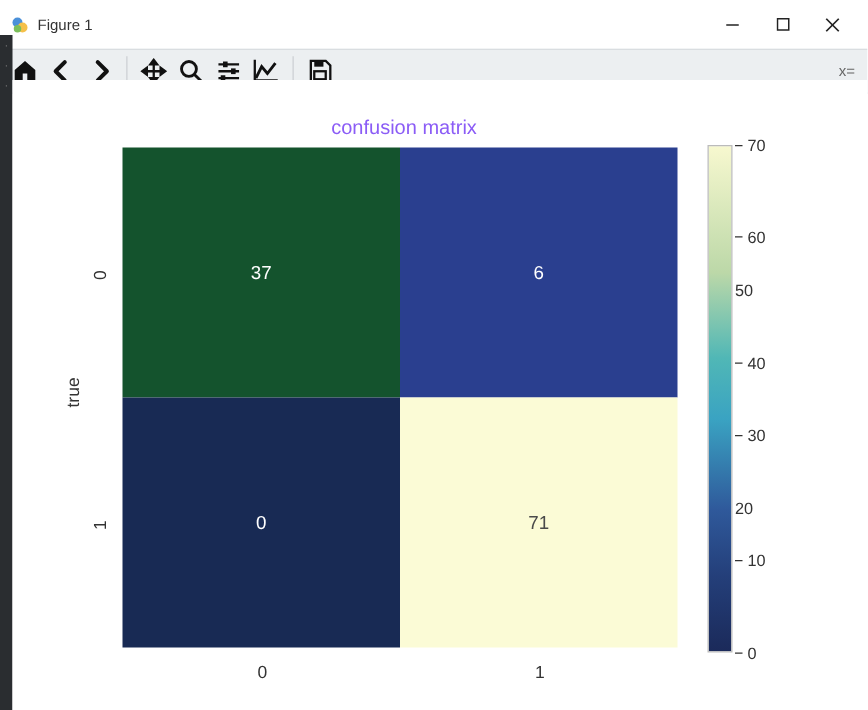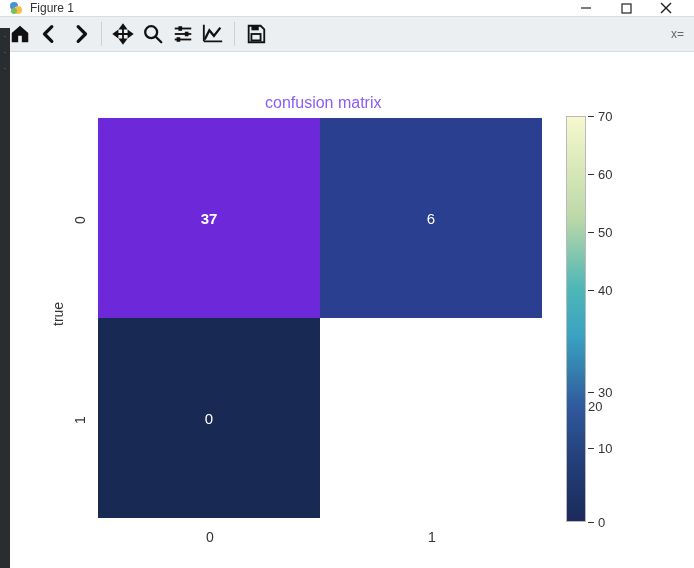--- a/index.html
+++ b/index.html
@@ -1,18 +1,18 @@
 <!DOCTYPE html>
 <html><head>
   <meta charset="utf-8">
   <style>
     * { box-sizing: border-box; margin: 0; padding: 0; }
     body { font-family: "Segoe UI", Arial, sans-serif; width: 694px; height: 568px; background: #fff; overflow: hidden; position: relative; }
 
-    .titlebar { height: 16px; display: flex; align-items: center; padding: 0 8px; font-size: 12px; color: #333; }
+    .titlebar { height: 39px; display: flex; align-items: center; padding: 0 8px; font-size: 12px; color: #333; }
     .titlebar .icon { width: 16px; height: 16px; margin-right: 6px; }
     .titlebar .spacer { flex: 1; }
     .win-btn { width: 40px; height: 28px; display: flex; align-items: center; justify-content: center; font-size: 13px; color: #222; }
     .win-btn svg { display: block; }
 
     .toolbar { height: 36px; background: #eceff1; border-top: 1px solid #d9dde0; border-bottom: 1px solid #d9dde0; display: flex; align-items: center; padding: 0 6px; gap: 2px; }
     .tool-btn { width: 28px; height: 28px; display: flex; align-items: center; justify-content: center; border-radius: 2px; }
     .tool-btn svg { display: block; }
     .tool-sep { width: 1px; height: 24px; background: #ccd0d3; margin: 0 5px; }
     .toolbar .spacer { flex: 1; }
@@ -126,55 +126,56 @@
 </div>
 
 <div class="plot-area">
   <div class="chart-title">confusion matrix</div>
   <div class="ylabel">true</div>
 
   <div class="ytick" style="top:148px;">0</div>
   <div class="ytick" style="top:348px;">1</div>
 
   <div class="heatmap">
-    <div class="cell" id="c00" style="background: #6d28d9; color: rgb(255, 255, 255); font-weight: bold;">37</div>
+    <div class="cell" id="c00" style="background: #14532d; color: rgb(255, 255, 255);">37</div>
     <div class="cell" id="c01" style="background: rgb(42, 63, 143); color: rgb(255, 255, 255);">6</div>
     <div class="cell" id="c10" style="background: rgb(24, 42, 84); color: rgb(255, 255, 255);">0</div>
+    <div class="cell" id="c11" style="background: rgb(251, 251, 214); color: rgb(74, 74, 74);">71</div>
   </div>
 
   <div class="xtick" style="left:190px;">0</div>
   <div class="xtick" style="left:412px;">1</div>
 
   <div class="colorbar"></div>
   <div id="cb-ticks">
       <div class="cb-tick" style="top: 451px;">
         <span class="dash"></span>
         <span>0</span>
       </div>
       <div class="cb-tick" style="top: 377px;">
         <span class="dash"></span>
         <span>10</span>
       </div>
       <div class="cb-tick" style="top: 335px; flex-direction: column;">
         <span class="dash"></span>
         <span>20</span>
       </div>
-      <div class="cb-tick" style="top: 277px; margin-top: 44px;">
+      <div class="cb-tick" style="top: 277px;">
         <span class="dash"></span>
         <span>30</span>
       </div>
       <div class="cb-tick" style="top: 219px; justify-content: space-between;">
         <span class="dash"></span>
         <span>40</span>
       </div>
-      <div class="cb-tick" style="top: 161px;">
+      <div class="cb-tick" style="top: 161px; flex-direction: column;">
         <span class="dash"></span>
         <span>50</span>
       </div>
-      <div class="cb-tick" style="top: 103px;">
+      <div class="cb-tick" style="top: 118px;">
         <span class="dash"></span>
         <span>60</span>
       </div>
       <div class="cb-tick" style="top: 45px; text-align: center;">
         <span class="dash"></span>
         <span>70</span>
       </div>
     </div>
 </div>
 

